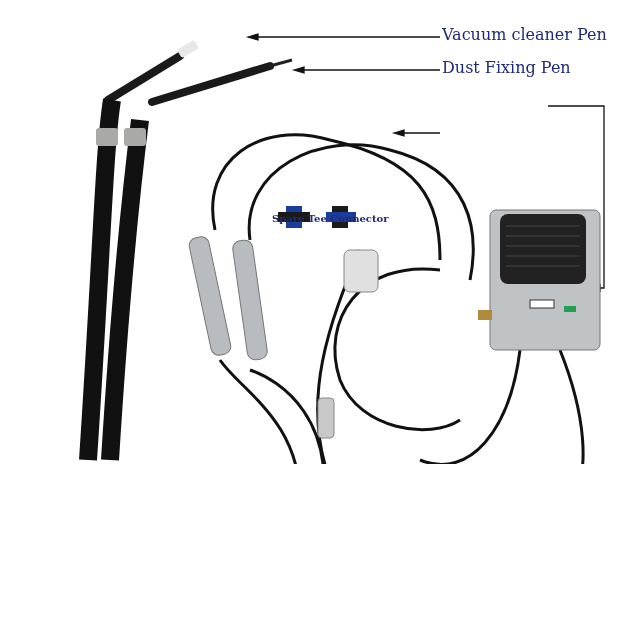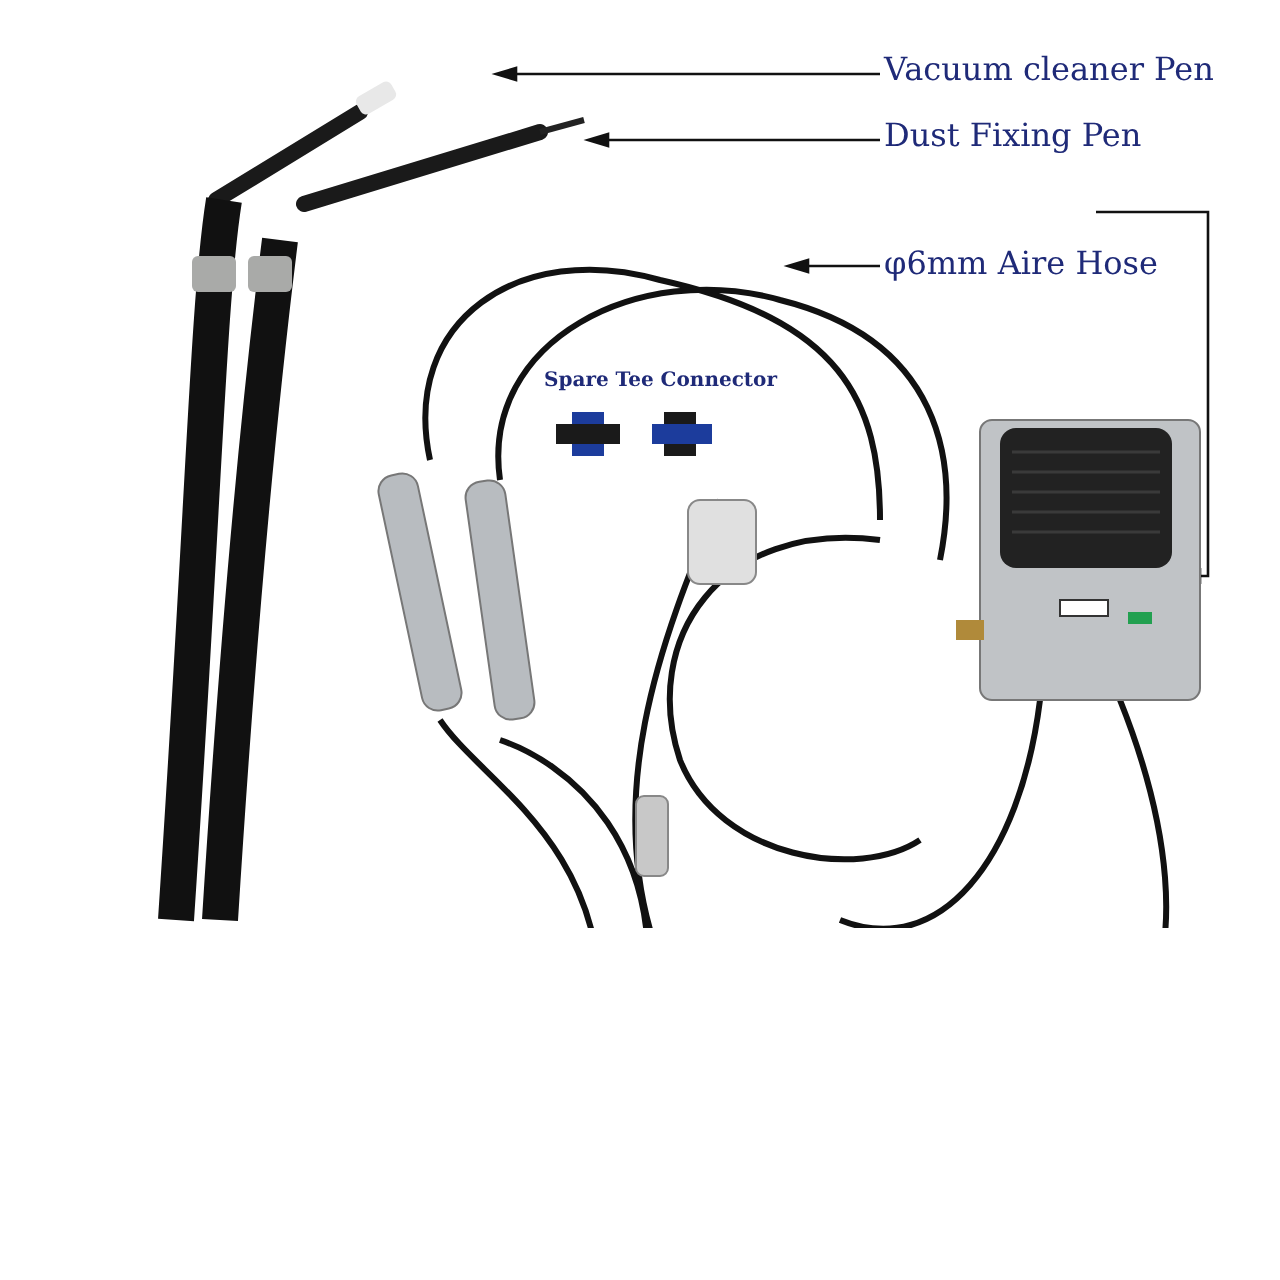--- a/index.html
+++ b/index.html
@@ -1,20 +1,20 @@
 <!DOCTYPE html>
 <html><head>
 <meta charset="utf-8">
 <style>
   html, body { margin:0; padding:0; background:#ffffff; }
   .stage { position:relative; width:640px; height:464px; overflow:hidden; background:#ffffff; }
   svg.photo { position:absolute; left:0; top:0; }
   .label { position:absolute; font-family:"DejaVu Serif","Liberation Serif",serif; color:#1f2a78; white-space:nowrap; }
   .big { font-size:16px; }
-  .small { font-size:10px; font-weight:bold; line-height:12px; }
+  .small { font-size:10px; font-weight:bold; line-height:12px;margin-top:28px; }
 </style>
 </head>
 <body>
 
 <div class="stage">
   <svg class="photo" width="640" height="640" viewBox="0 0 640 640">
 
     <g stroke="#111" stroke-width="1.3" fill="#111">
       <line x1="252" y1="37" x2="440" y2="37"></line>
         <polygon points="248,37 258,34 258,40"></polygon>
@@ -86,15 +86,14 @@
         <line x1="506" y1="266" x2="580" y2="266"></line>
       </g>
       <rect x="530" y="300" width="24" height="8" fill="#fff" stroke="#333"></rect>
       <rect x="564" y="306" width="12" height="6" fill="#22a050"></rect>
       <rect x="478" y="310" width="14" height="10" fill="#b08a3a"></rect>
     </g>
   </svg>
 
   <span class="label big" style="left:442px;top:25px;">Vacuum cleaner Pen</span>
   <span class="label big" style="left:442px;top:58px;">Dust Fixing Pen</span>
-  <span class="label big" style="left:442px;top:122px;">φ6mm Aire Hose</span>
   <span class="label small" style="left:272px;top:185px;">Spare Tee Connector</span>
 </div>
 
 </body></html>

